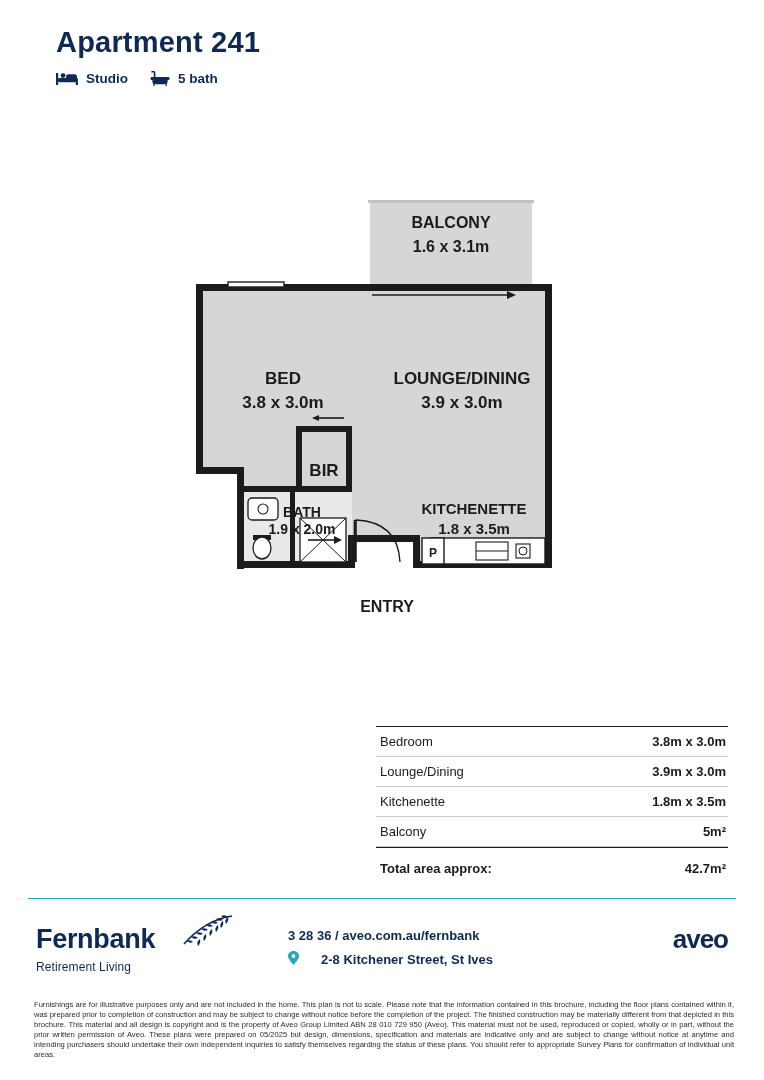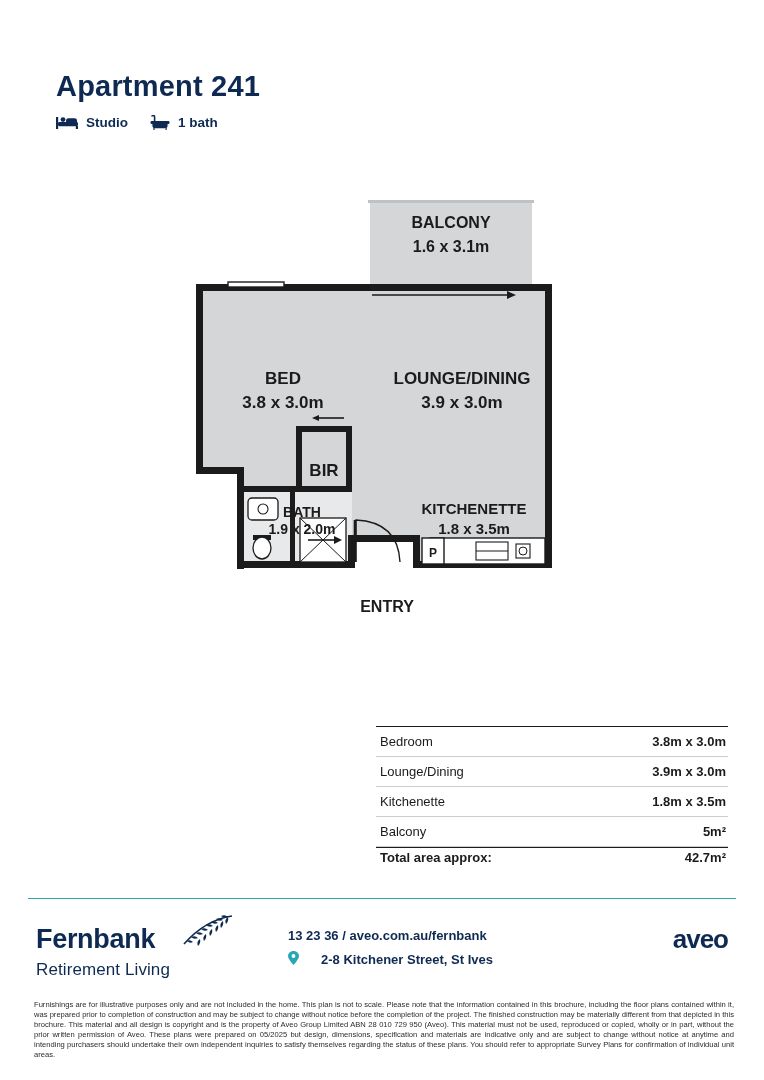--- a/index.html
+++ b/index.html
@@ -8,21 +8,21 @@
     width: 764px;
     height: 1080px;
     background: #ffffff;
     font-family: "Liberation Sans", sans-serif;
     color: #1b1b1b;
     position: relative;
     overflow: hidden;
   }
 
   
-  .header { position: absolute; left: 56px; top: 26px; margin-top: 44px; }
+  .header { position: absolute; left: 56px; top: 26px; }
   .title {
     font-size: 29px;
     font-weight: bold;
     color: #0e2a52;
     letter-spacing: 0.2px;
     margin: 0;
   }
   .specs { display: flex; align-items: center; gap: 22px; margin-top: 12px; }
   .spec { display: flex; align-items: center; gap: 8px; }
   .spec-label { font-size: 13.5px; color: #0e2a52; font-weight: 600; }
@@ -45,21 +45,21 @@
     justify-content: space-between;
     align-items: center;
     padding: 7px 2px 7px 4px;
     border-bottom: 1px solid #c9ccd0;
   }
   .sched-row:first-child { border-top: 1px solid #1b1b1b; }
   .sched-row.total {
     border-bottom: none;
     border-top: 1px solid #1b1b1b;
     font-weight: bold;
-    padding-top: 2px;
+    padding-top: 13px;
   }
   .sched-name { color: #1b1b1b; }
   .sched-val { color: #1b1b1b; font-weight: bold; }
 
   
   .rule {
     position: absolute;
     left: 28px;
     top: 898px;
     width: 708px;
@@ -69,21 +69,21 @@
   .footer { position: absolute; left: 0; top: 912px; width: 764px; height: 90px; padding-left: 12px; }
   .brand { position: absolute; left: 36px; top: 14px; }
   .brand-name {
     font-size: 27px;
     color: #0e2a52;
     font-weight: bold;
     letter-spacing: -0.3px;
     line-height: 1;
   }
   .brand-sub {
-    font-size: 17px;
+    font-size: 12px;
     color: #0e2a52;
     margin-top: 7px;
     letter-spacing: 0.1px;
   }
   .fern { position: absolute; left: 178px; top: 2px; }
 
   .contact { position: absolute; left: 288px; top: 16px; font-size: 13px; color: #0e2a52; font-weight: bold; }
   .contact .line2 { margin-top: 8px; display: flex; align-items: center; gap: 22px; }
 
   .aveo {
@@ -129,21 +129,21 @@
     <div class="spec">
       <span>
         <svg width="20" height="15" viewBox="0 0 20 15">
           <path d="M2 1.5 Q2 0.5 3.2 0.5 Q4.6 0.5 4.6 2 L4.6 6" stroke="#0e2a52" stroke-width="1.6" fill="none"></path>
           <rect x="0.5" y="6" width="19" height="3" rx="1.2" fill="#0e2a52"></rect>
           <path d="M2.4 9 L2.4 11 Q2.4 13.2 5 13.2 L15 13.2 Q17.6 13.2 17.6 11 L17.6 9 Z" fill="#0e2a52"></path>
           <rect x="3.2" y="13.2" width="1.5" height="1.6" fill="#0e2a52"></rect>
           <rect x="15.4" y="13.2" width="1.5" height="1.6" fill="#0e2a52"></rect>
         </svg>
       </span>
-      <span class="spec-label">1 bath</span>
+      <span class="spec-label">5 bath</span>
     </div>
   </div>
 </div>
 
 <div class="plan">
   <svg width="764" height="470" viewBox="0 0 764 470">
 
     <rect x="370" y="22" width="162" height="85" fill="#d4d6d8"></rect>
 
     <rect x="368" y="20" width="166" height="3" fill="#bfc2c5"></rect>
@@ -284,21 +284,21 @@
         <path d="M45 7 q1 4 -2 7 q-2 -4 2 -7z"></path>
         <path d="M40 11 q1 4 -2 7 q-2 -4 2 -7z"></path>
         <path d="M34 15 q1 4 -2 7 q-2 -4 2 -7z"></path>
         <path d="M28 20 q1 4 -2 7 q-2 -4 2 -7z"></path>
         <path d="M22 25 q1 4 -2 7 q-2 -4 2 -7z"></path>
       </g>
     </svg>
   </div>
 
   <div class="contact">
-    <div>13 23 36  /  aveo.com.au/fernbank</div>
+    <div>3 28 36  /  aveo.com.au/fernbank</div>
     <div class="line2">
       <span>
         <svg width="11" height="14" viewBox="0 0 11 14">
           <path d="M5.5 0 C2.5 0 0 2.3 0 5.1 C0 8.6 5.5 14 5.5 14 C5.5 14 11 8.6 11 5.1 C11 2.3 8.5 0 5.5 0 Z" fill="#2aa7b5"></path>
           <circle cx="5.5" cy="5" r="1.9" fill="#ffffff"></circle>
         </svg>
       </span>
       <span>2-8 Kitchener Street, St Ives</span>
     </div>
   </div>

